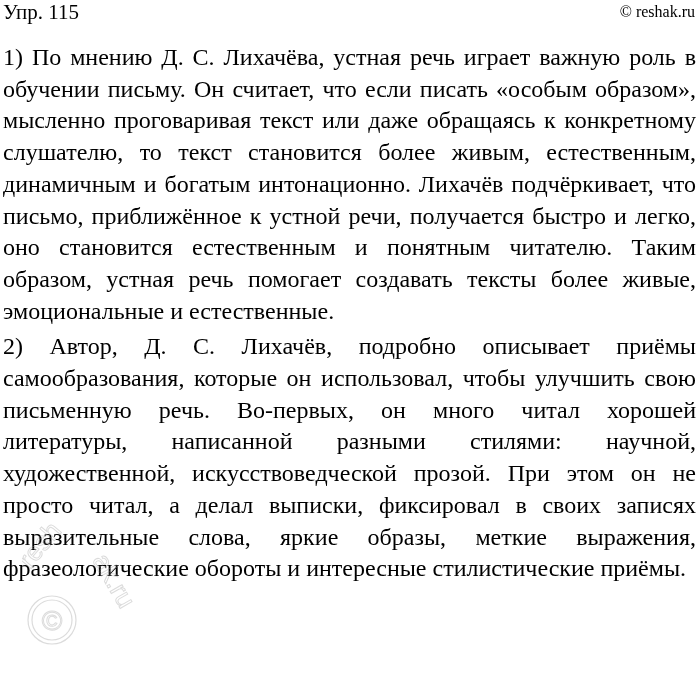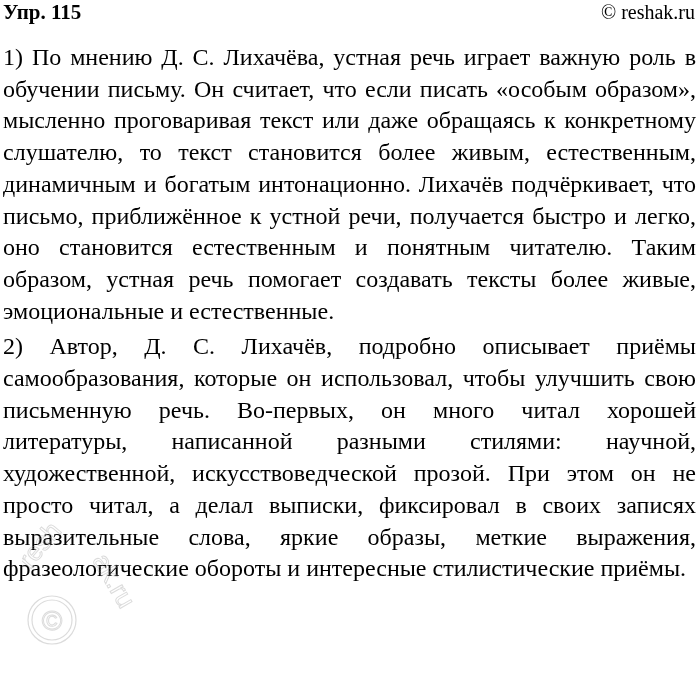--- a/index.html
+++ b/index.html
@@ -20,28 +20,28 @@
       top: 0;
       left: 0;
       width: 700px;
       height: 30px;
     }
     .ex-title {
       position: absolute;
       left: 3px;
       top: 0px;
       font-size: 21px;
-      font-weight: bold;
+      font-weight: normal;
       line-height: 24px;
     }
     .copyright {
       position: absolute;
       right: 5px;
       top: 0px;
-      font-size: 20px;
+      font-size: 16px;
       line-height: 24px;
     }
     .content {
       position: absolute;
       left: 3px;
       top: 42px;
       width: 693px;
     }
     .para {
       margin: 0;

